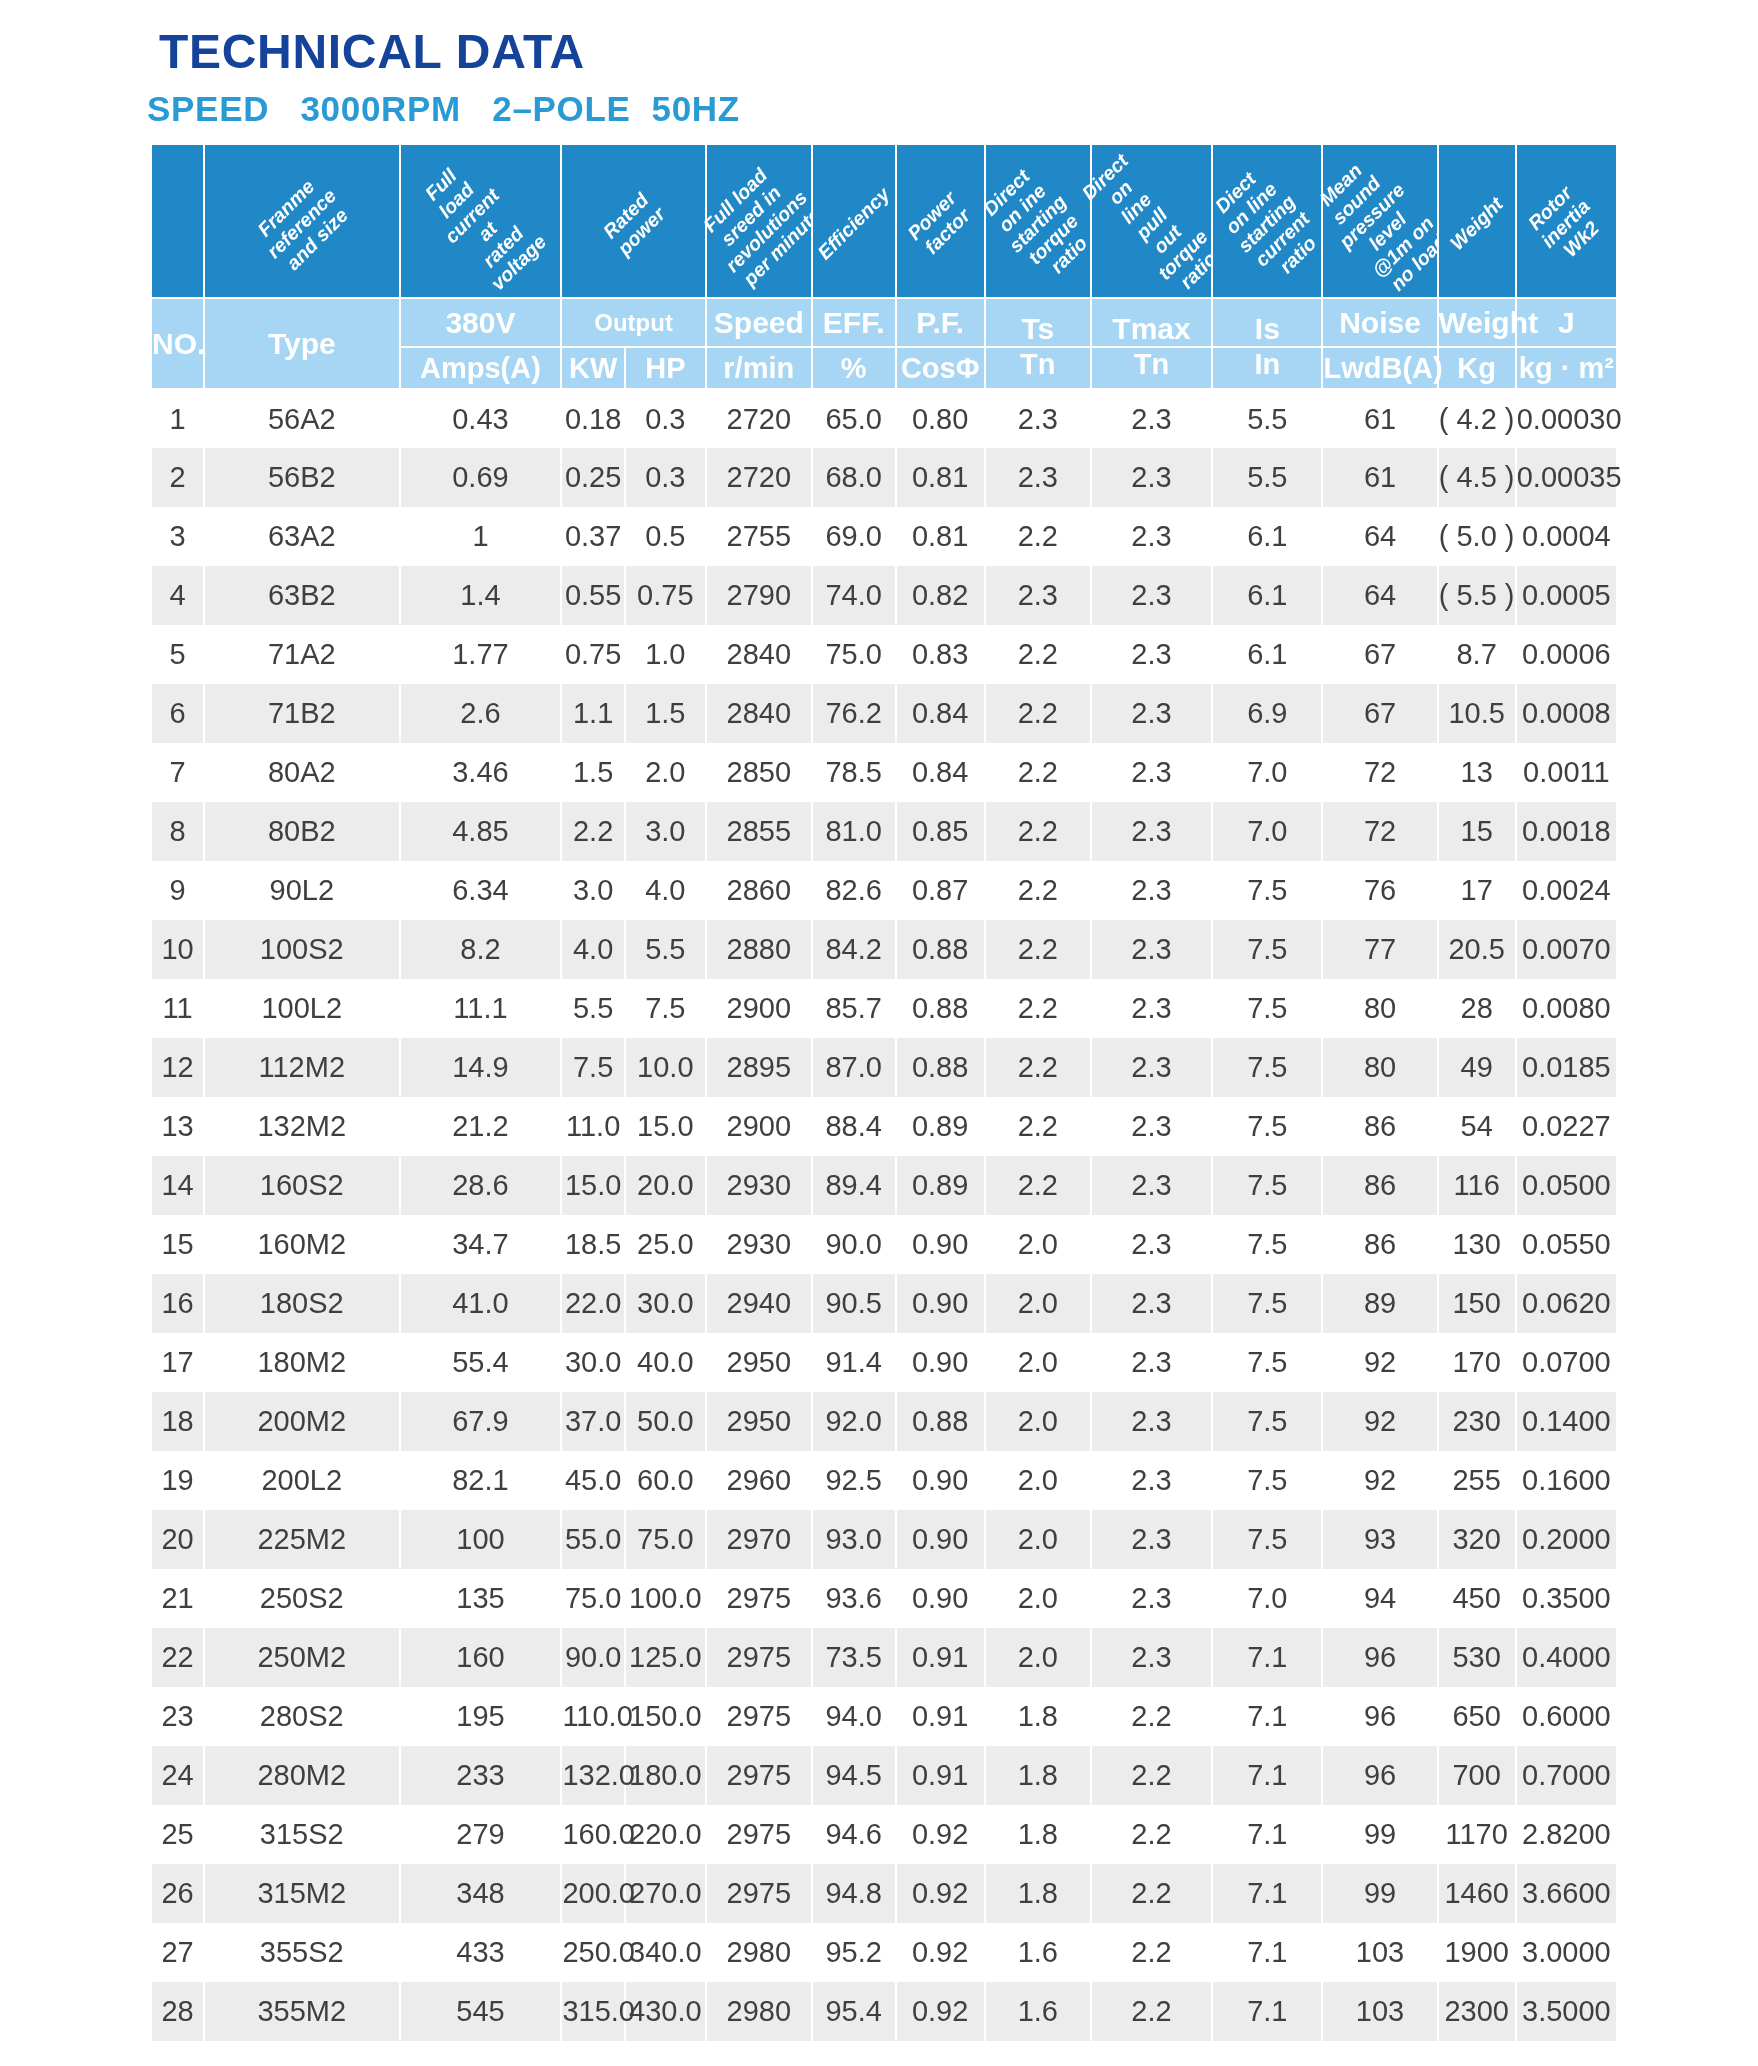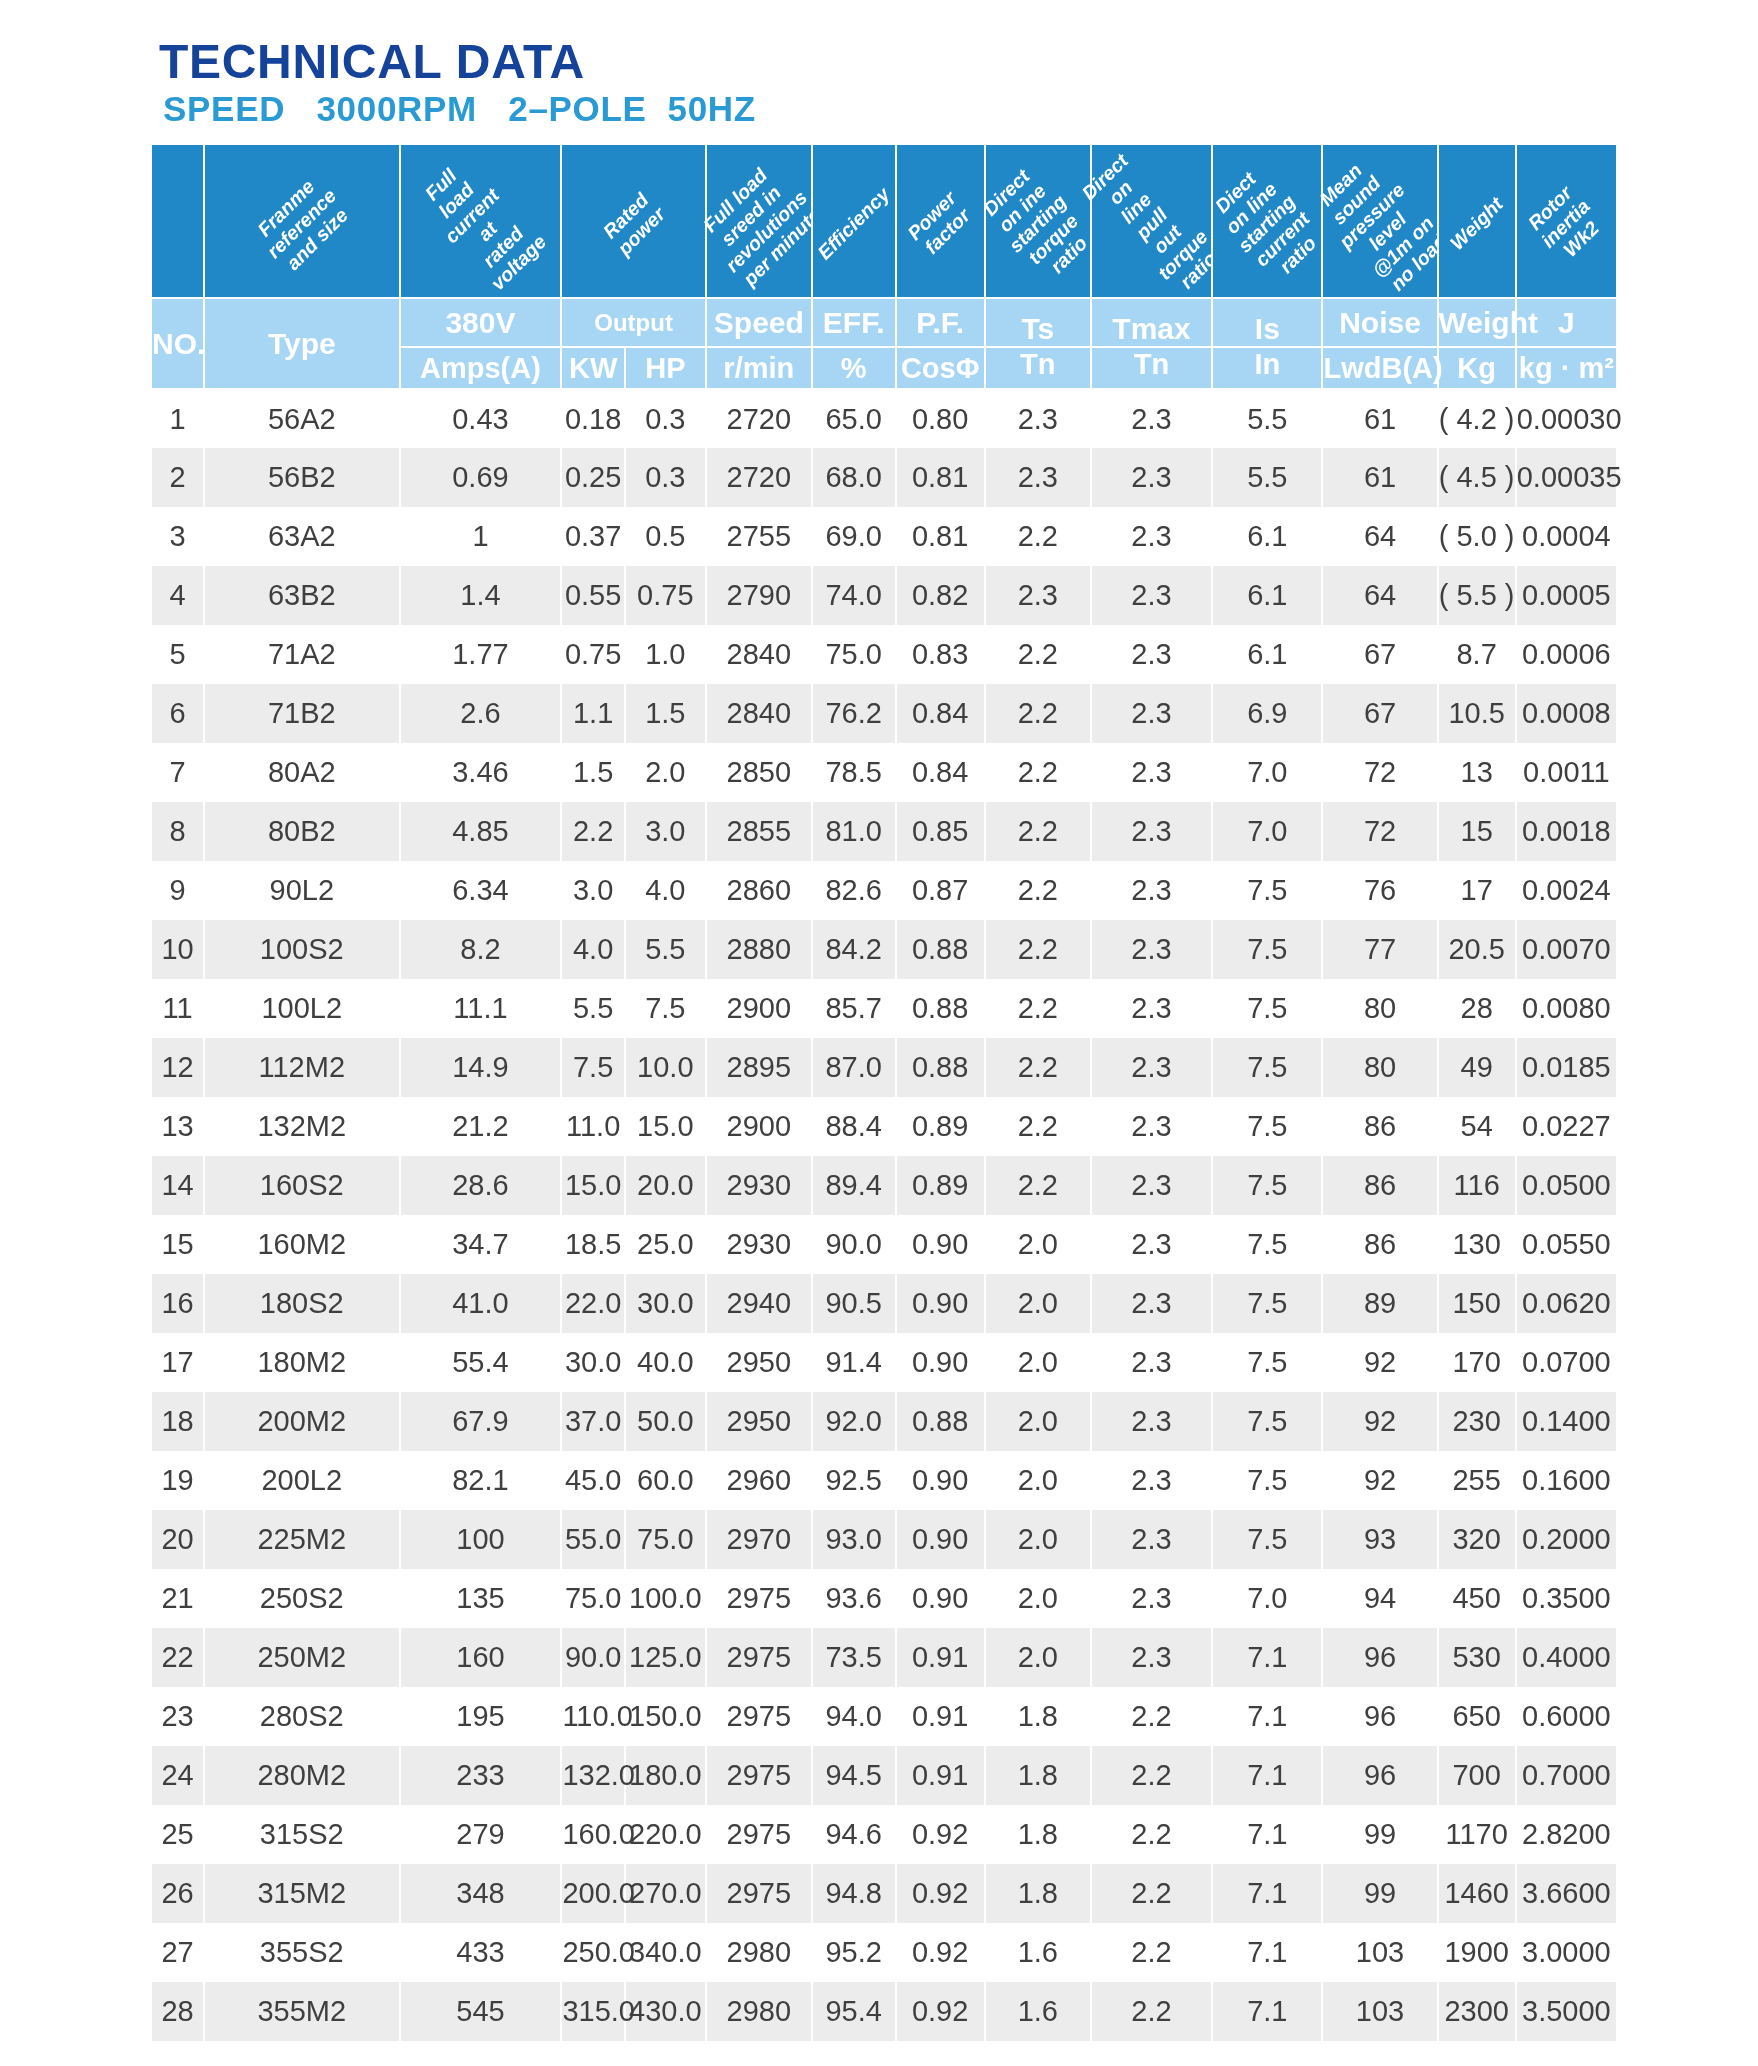--- a/index.html
+++ b/index.html
@@ -1,25 +1,25 @@
 <!DOCTYPE html>
 <html style="font-size:11.2px"><head>
 <meta charset="utf-8">
 <style>
   * { margin:0; padding:0; box-sizing:border-box; }
   body { background:#ffffff; font-family:"Liberation Sans", sans-serif; }
   .page { position:relative; width:1758px; height:2066px; background:#ffffff; overflow:hidden; }
 
   .title {
-    position:absolute; left:159px; top:34px;
+    position:absolute; left:159px; top:24px;
     font-size:48px; font-weight:700; letter-spacing:0.7px;
     color:#16439a;
   }
   .subtitle {
-    position:absolute; left:163px; top:89px;
+    position:absolute; left:147px; top:89px;
     font-size:35px; font-weight:700; letter-spacing:0.7px;
     color:#2a9ad5; white-space:pre;
   }
 
   table.tech {
     position:absolute; left:150px; top:143px; width:1468px;
     border-collapse:collapse; table-layout:fixed;
   }
 
   

